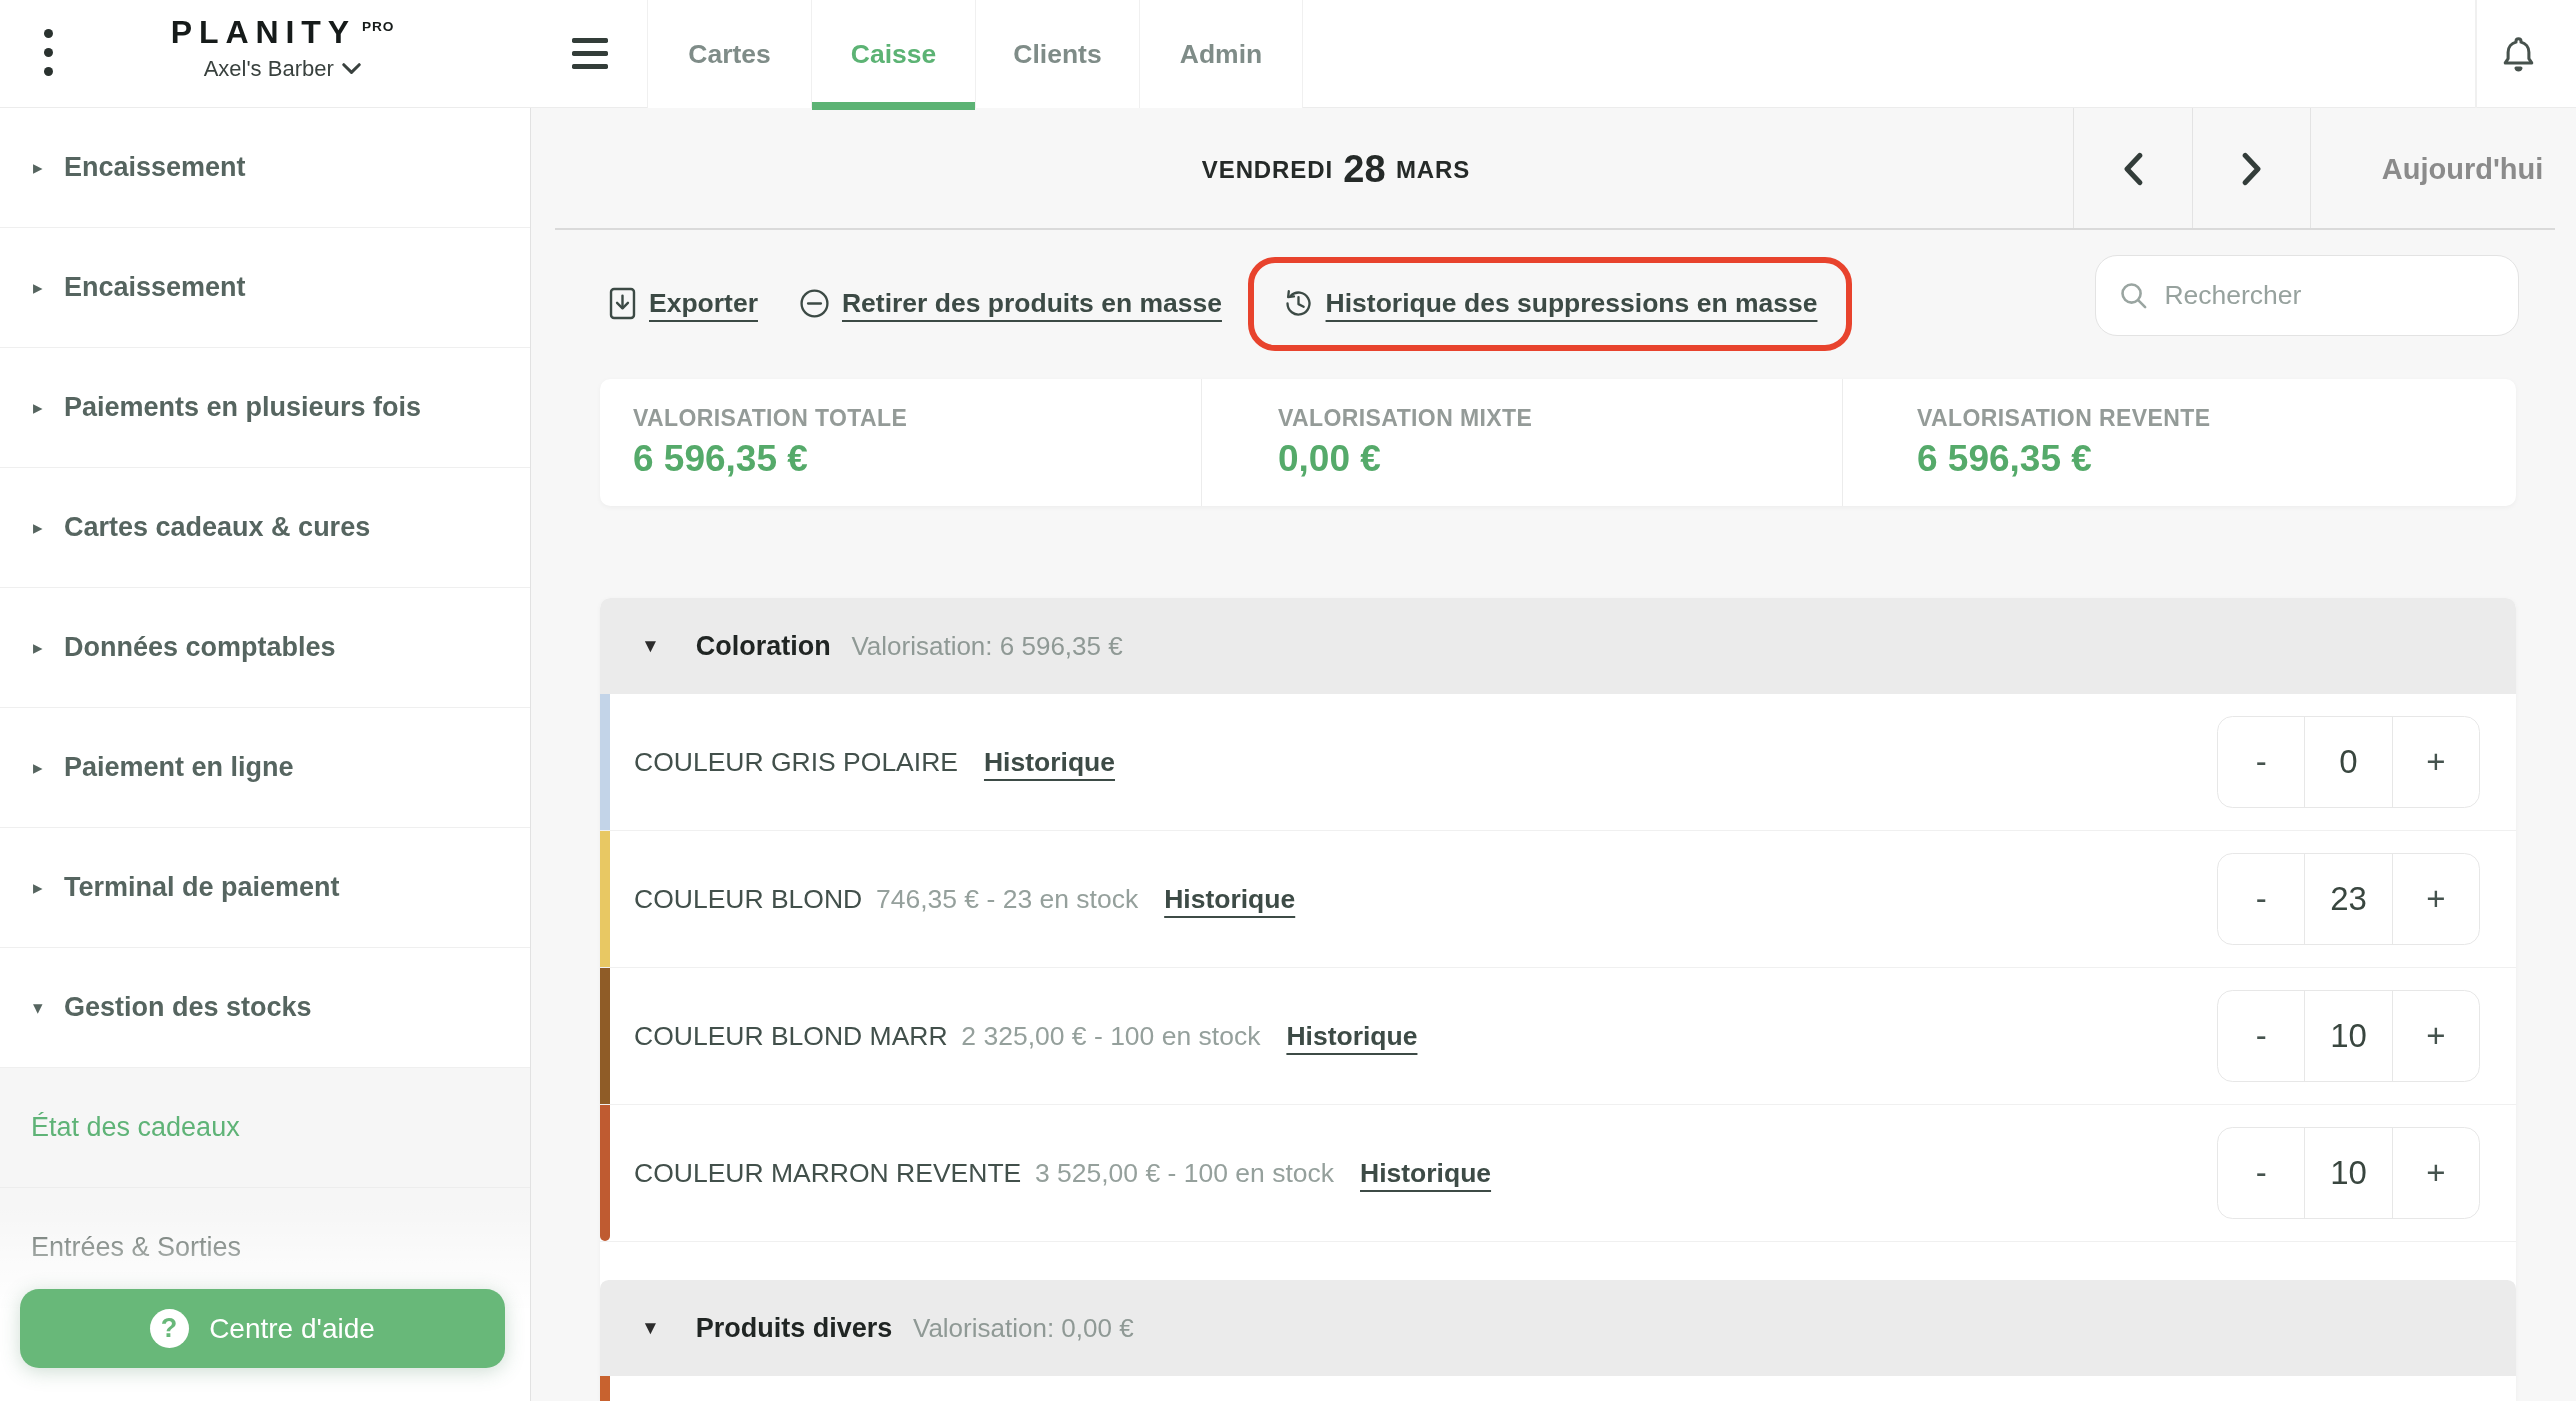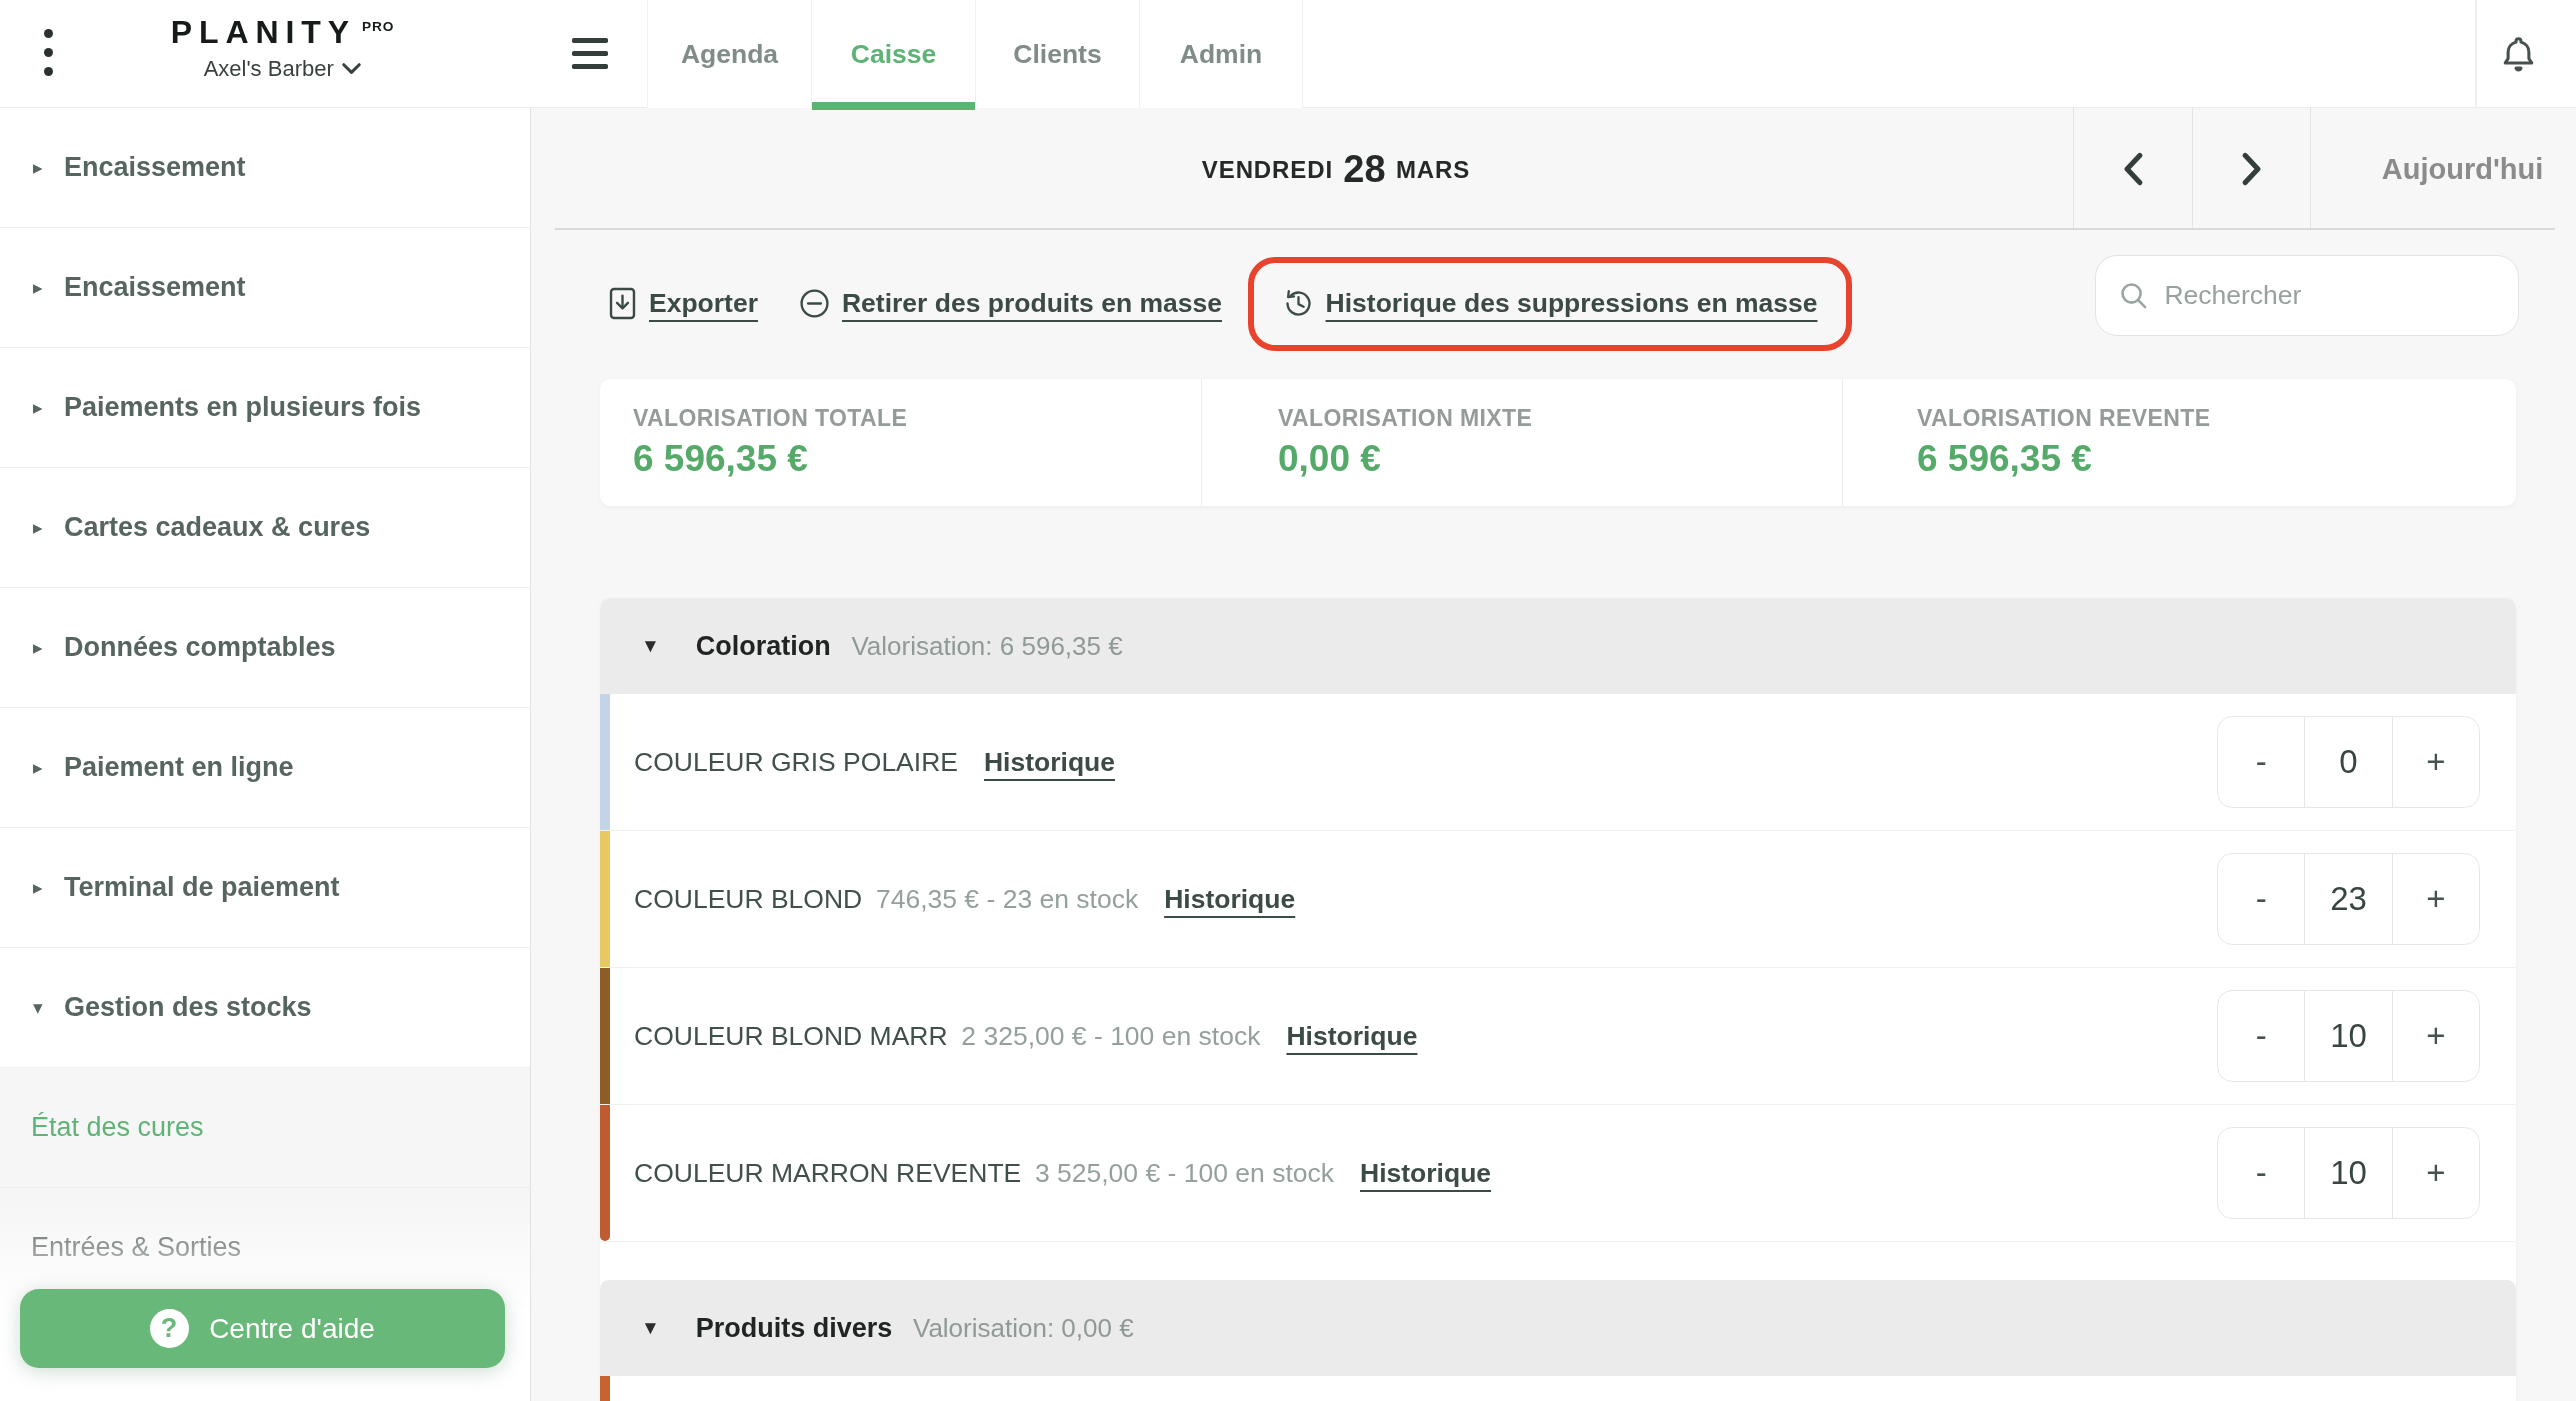--- a/index.html
+++ b/index.html
@@ -144,21 +144,21 @@
   </div>
 
   <div class="hamburger">
       <span></span>
       <span></span>
       <span></span>
     </div>
 
   <div class="tabs">
     <div class="tab">
-        <span>Agenda</span>
+        <span>Cartes</span>
       </div>
     <div class="tab active">
         <span>Caisse</span>
       </div>
     <div class="tab">
         <span>Clients</span>
       </div>
     <div class="tab">
         <span>Admin</span>
       </div>
@@ -200,21 +200,21 @@
   </div>
   <div class="side-item">
     <span class="tri right"></span>
     <span class="lbl">Terminal de paiement</span>
   </div>
   <div class="side-item">
     <span class="tri down"></span>
     <span class="lbl">Gestion des stocks</span>
   </div>
   <div class="side-sub active">
-    <span class="lbl">État des cures</span>
+    <span class="lbl">État des cadeaux</span>
   </div>
   <div class="side-sub">
     <span class="lbl">Entrées &amp; Sorties</span>
   </div>
 
   <div class="sidebar-fade"></div>
   <div class="help-btn">
     <span class="help-q">?</span>
     <span class="help-lbl">Centre d'aide</span>
   </div>

